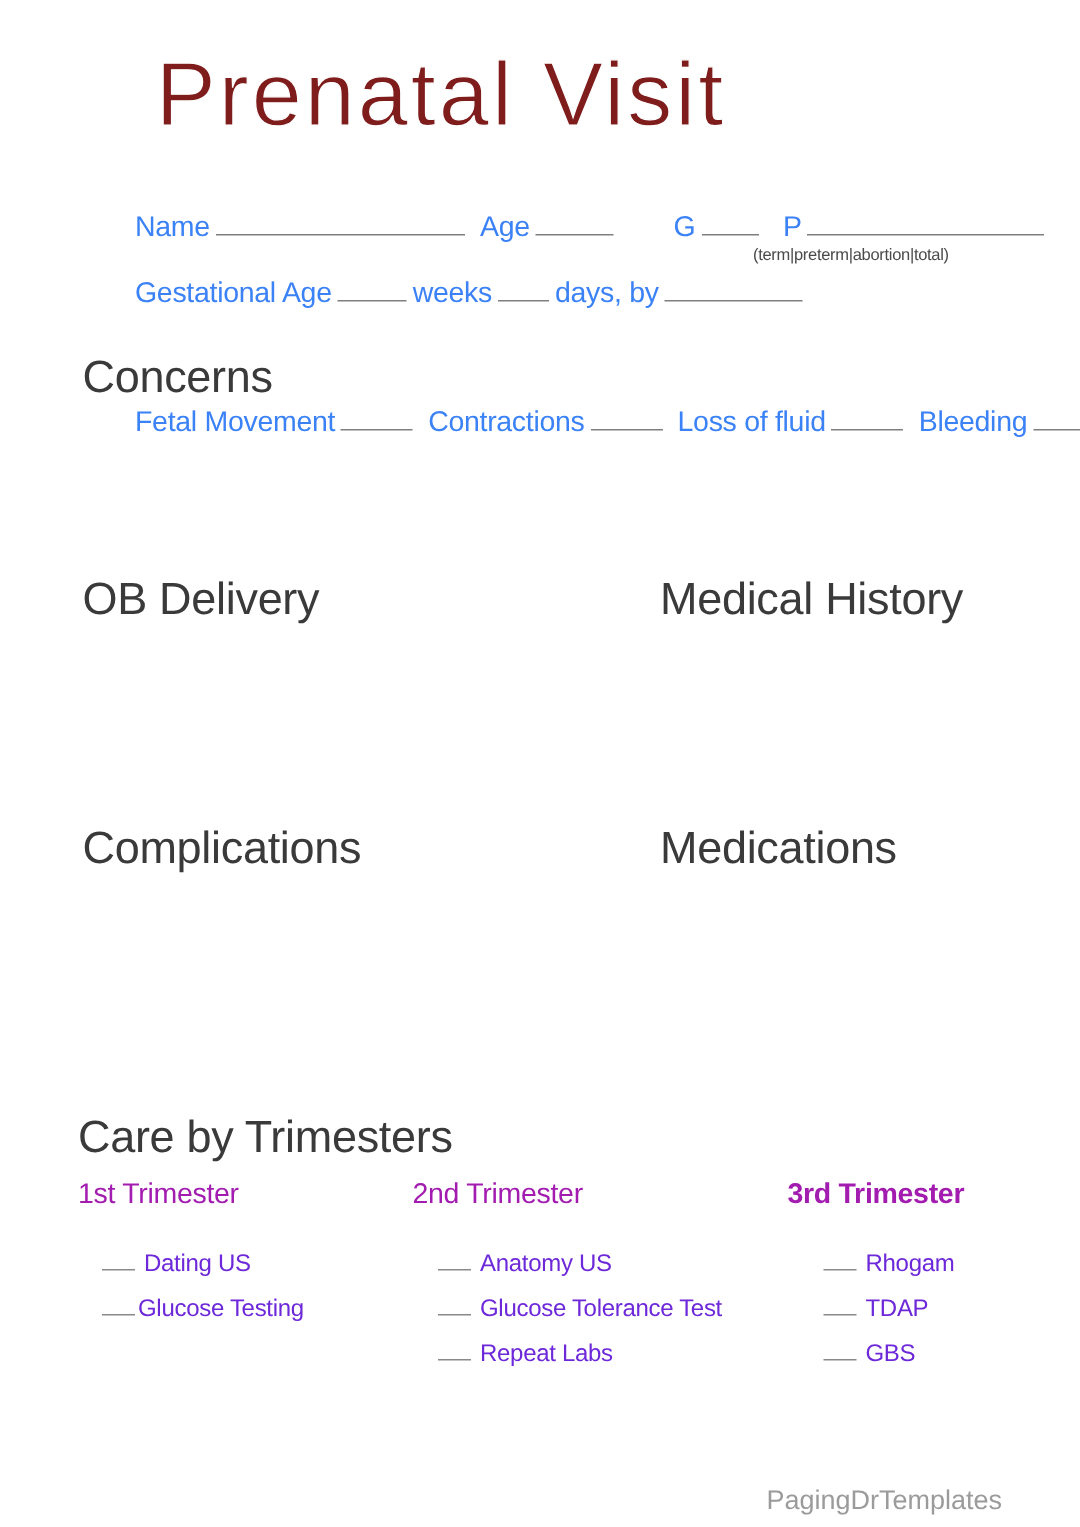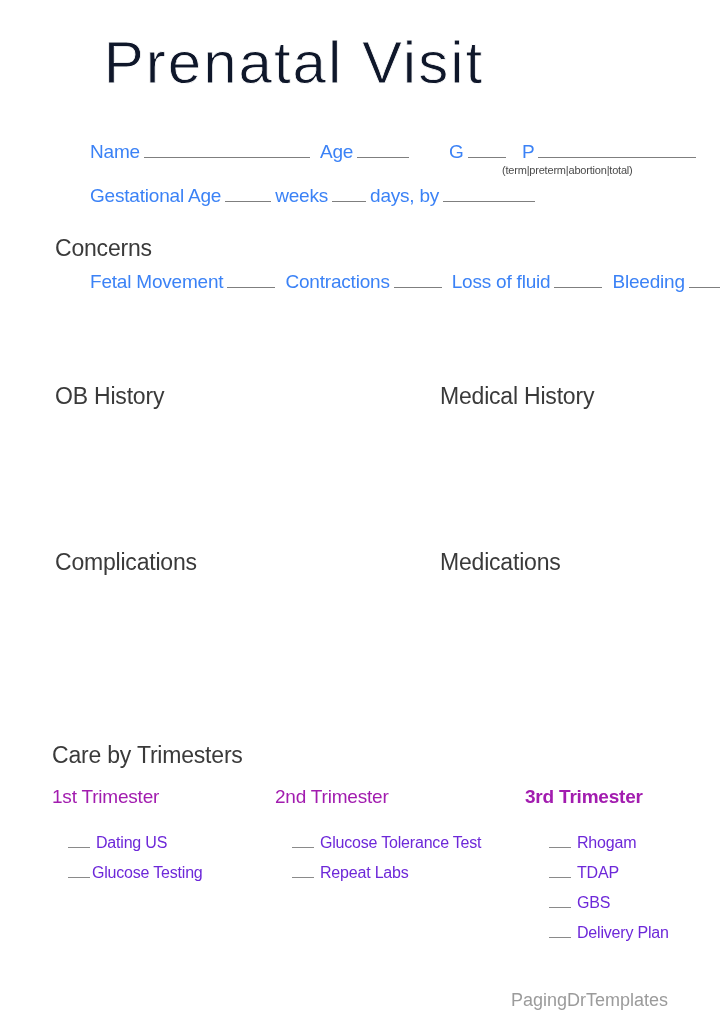--- a/index.html
+++ b/index.html
@@ -19,21 +19,21 @@
   .abs { position: absolute; white-space: nowrap; }
 
   .title {
     top: 28px;
     left: 0;
     width: 588px;
     text-align: center;
     font-size: 60px;
     font-weight: 400;
     letter-spacing: 2px;
-    color: #0f172a;
+    color: #7f1d1d;
     -webkit-text-stroke: 0.8px #ffffff;
     white-space: nowrap;
   }
 
   .form-row {
     font-size: 19px;
     line-height: 24px;
     letter-spacing: -0.2px;
     color: #3b82f6;
     margin-left: 35px;
@@ -46,21 +46,21 @@
     margin: 0 4px;
   }
 
   .sub-label {
     font-size: 11px;
     letter-spacing: -0.2px;
     color: #4a4a4a;
   }
 
   .section-heading {
-    font-size: 23px;
+    font-size: 30px;
     letter-spacing: -0.2px;
     color: #3a3a3a;
   }
 
   .col-heading {
     font-size: 19px;
     letter-spacing: -0.2px;
     color: #a21caf;
   }
 
@@ -112,43 +112,43 @@
 
   <div class="abs form-row" style="top:184px; left:55px;">
     <span>Gestational Age</span><span class="blank" style="width:46px;"></span><span>weeks</span><span class="blank" style="width:34px;"></span><span>days, by</span><span class="blank" style="width:92px;"></span>
   </div>
 
   <div class="abs section-heading" style="top:235px; left:55px;">Concerns</div>
   <div class="abs form-row" style="top:270px; left:55px;">
     <span>Fetal Movement</span><span class="blank" style="width:48px; margin-right:10px;"></span><span>Contractions</span><span class="blank" style="width:48px; margin-right:10px;"></span><span>Loss of fluid</span><span class="blank" style="width:48px; margin-right:10px;"></span><span>Bleeding</span><span class="blank" style="width:42px;"></span>
   </div>
 
-  <div class="abs section-heading" style="top:383px; left:55px;">OB History</div>
+  <div class="abs section-heading" style="top:383px; left:55px;">OB Delivery</div>
   <div class="abs section-heading" style="top:383px; left:440px;">Medical History</div>
   <div class="abs section-heading" style="top:549px; left:55px;">Complications</div>
   <div class="abs section-heading" style="top:549px; left:440px;">Medications</div>
 
   <div class="abs section-heading" style="top:742px; left:52px;">Care by Trimesters</div>
 
   <div class="abs col-heading" style="top:786px; left:52px;">1st Trimester</div>
   <div class="abs col-heading" style="top:786px; left:275px;">2nd Trimester</div>
   <div class="abs col-heading" style="top:786px; left:525px;font-weight:bold;">3rd Trimester</div>
 
   <div class="abs check-list" style="top:828px; left:68px;">
     <div class="check-item"><span class="check-blank"></span><span>Dating US</span></div>
     <div class="check-item"><span class="check-blank" style="margin-right:2px;"></span><span>Glucose Testing</span></div>
   </div>
 
   <div class="abs check-list" style="top:828px; left:292px;">
+    <div class="check-item"><span class="check-blank"></span><span>Anatomy US</span></div>
     <div class="check-item"><span class="check-blank"></span><span>Glucose Tolerance Test</span></div>
     <div class="check-item"><span class="check-blank"></span><span>Repeat Labs</span></div>
   </div>
 
   <div class="abs check-list" style="top:828px; left:549px;">
     <div class="check-item"><span class="check-blank"></span><span>Rhogam</span></div>
     <div class="check-item"><span class="check-blank"></span><span>TDAP</span></div>
     <div class="check-item"><span class="check-blank"></span><span>GBS</span></div>
-    <div class="check-item"><span class="check-blank"></span><span>Delivery Plan</span></div>
   </div>
 
   <div class="abs footer">PagingDrTemplates</div>
 
 </div>
 
 </body></html>

